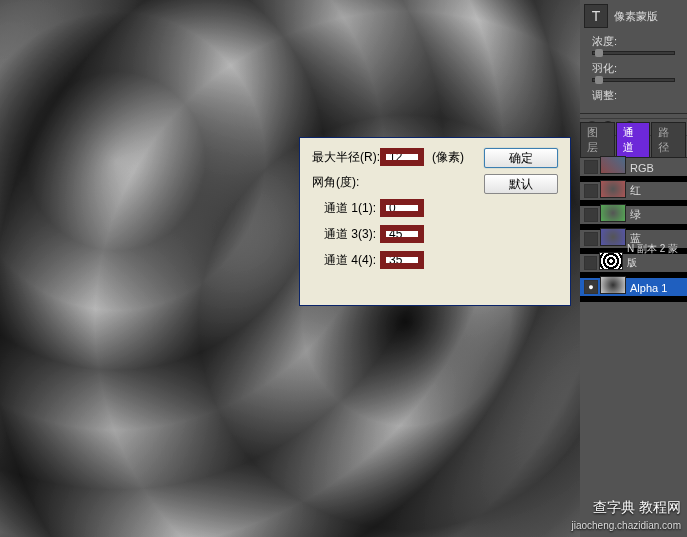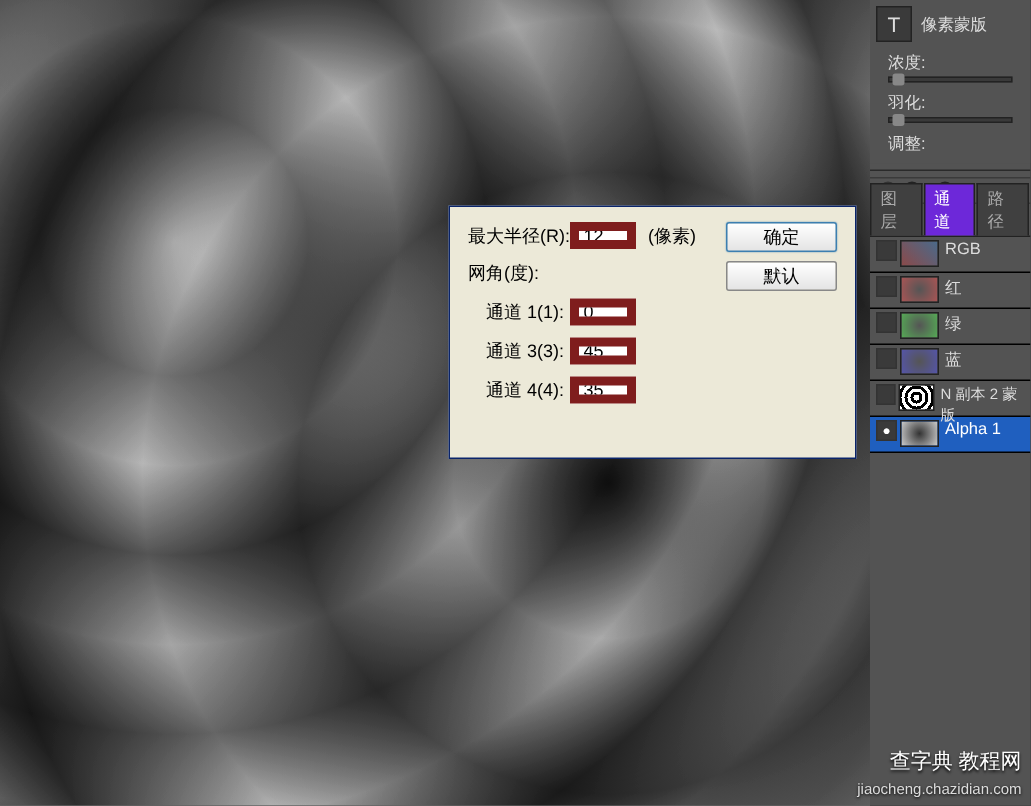--- a/index.html
+++ b/index.html
@@ -24,21 +24,21 @@
 .prop{margin:4px 8px 2px}
 .slider{height:4px;border:1px solid #222;background:#3a3a3a;margin:2px 8px 6px;position:relative}
 .slider:before{content:"";position:absolute;left:2px;top:-3px;width:8px;height:8px;background:#888;border-radius:2px}
 .sep{height:1px;background:#2a2a2a;margin:4px 0}
 .visrow{height:18px;display:flex;align-items:center;padding:0 6px;border-top:1px solid #3a3a3a;border-bottom:1px solid #3a3a3a;margin-bottom:2px}
 .eye{width:12px;height:12px;background:#222;border-radius:50%;margin:0 4px}
 .tabs{display:flex;background:#535353;height:20px;align-items:end;border-bottom:1px solid #222}
 .tab{padding:2px 6px;font-size:11px;color:#aaa;background:#404040;border:1px solid #222;border-bottom:none;margin-right:1px}
 .tab.active{background:#6d28d9;color:#fff}
 .chanlist{background:#535353}
-.chan{display:flex;align-items:flex-start;height:24px;padding:2px 4px;border-bottom:1px solid #000000}
+.chan{display:flex;align-items:flex-end;height:24px;padding:2px 4px;border-bottom:6px solid #000000}
 .chan.sel{background:#1f5fbf;color:#fff}
 .vis{width:14px;height:14px;border:1px solid #333;margin-right:2px;background:#3a3a3a;display:flex;align-items:center;justify-content:center;font-size:9px}
 .thumb{width:26px;height:18px;border:1px solid #222;margin-right:4px;background:#999}
 .thumb.rgb{background:linear-gradient(45deg,#8a4a4a,#4a6a8a)}
 .thumb.r{background:radial-gradient(circle,#555,#a55)}
 .thumb.g{background:radial-gradient(circle,#555,#5a5)}
 .thumb.b{background:radial-gradient(circle,#555,#55a)}
 .thumb.mk{background:repeating-radial-gradient(circle,#fff 0 2px,#000 2px 4px)}
 .thumb.a{background:radial-gradient(circle,#333,#ccc)}
 .watermark{position:absolute;right:6px;bottom:4px;color:#fff;font-size:14px;text-shadow:0 1px 2px #000;text-align:right;line-height:1.2}

